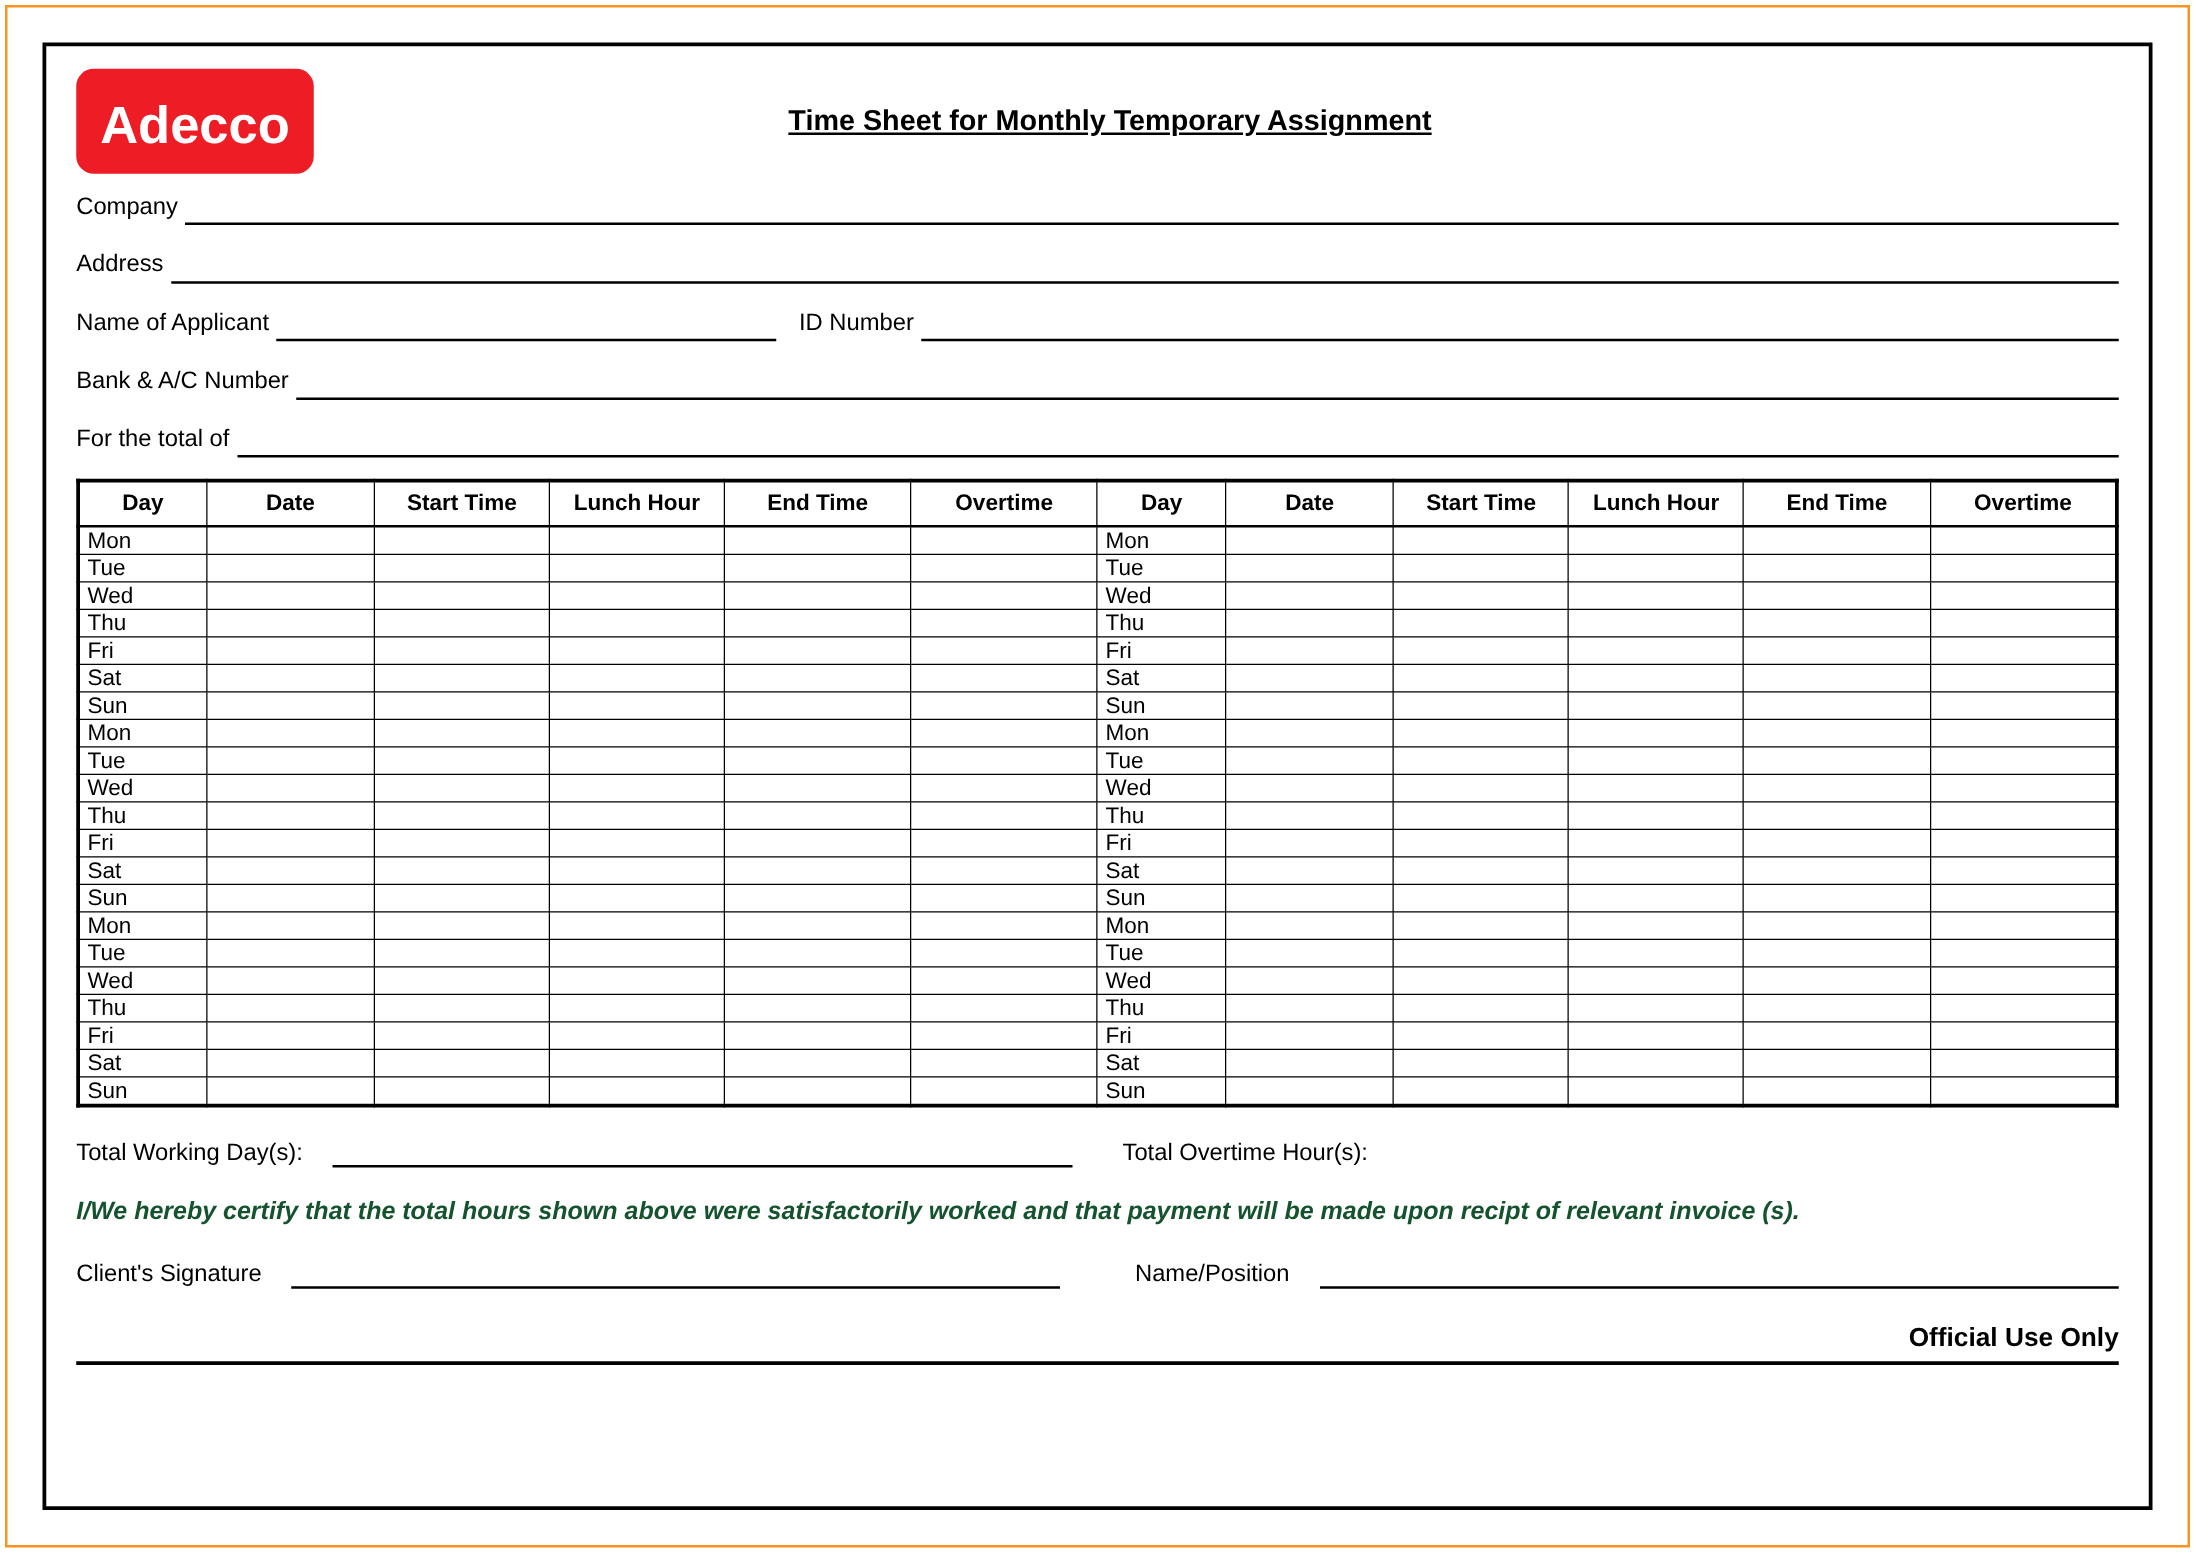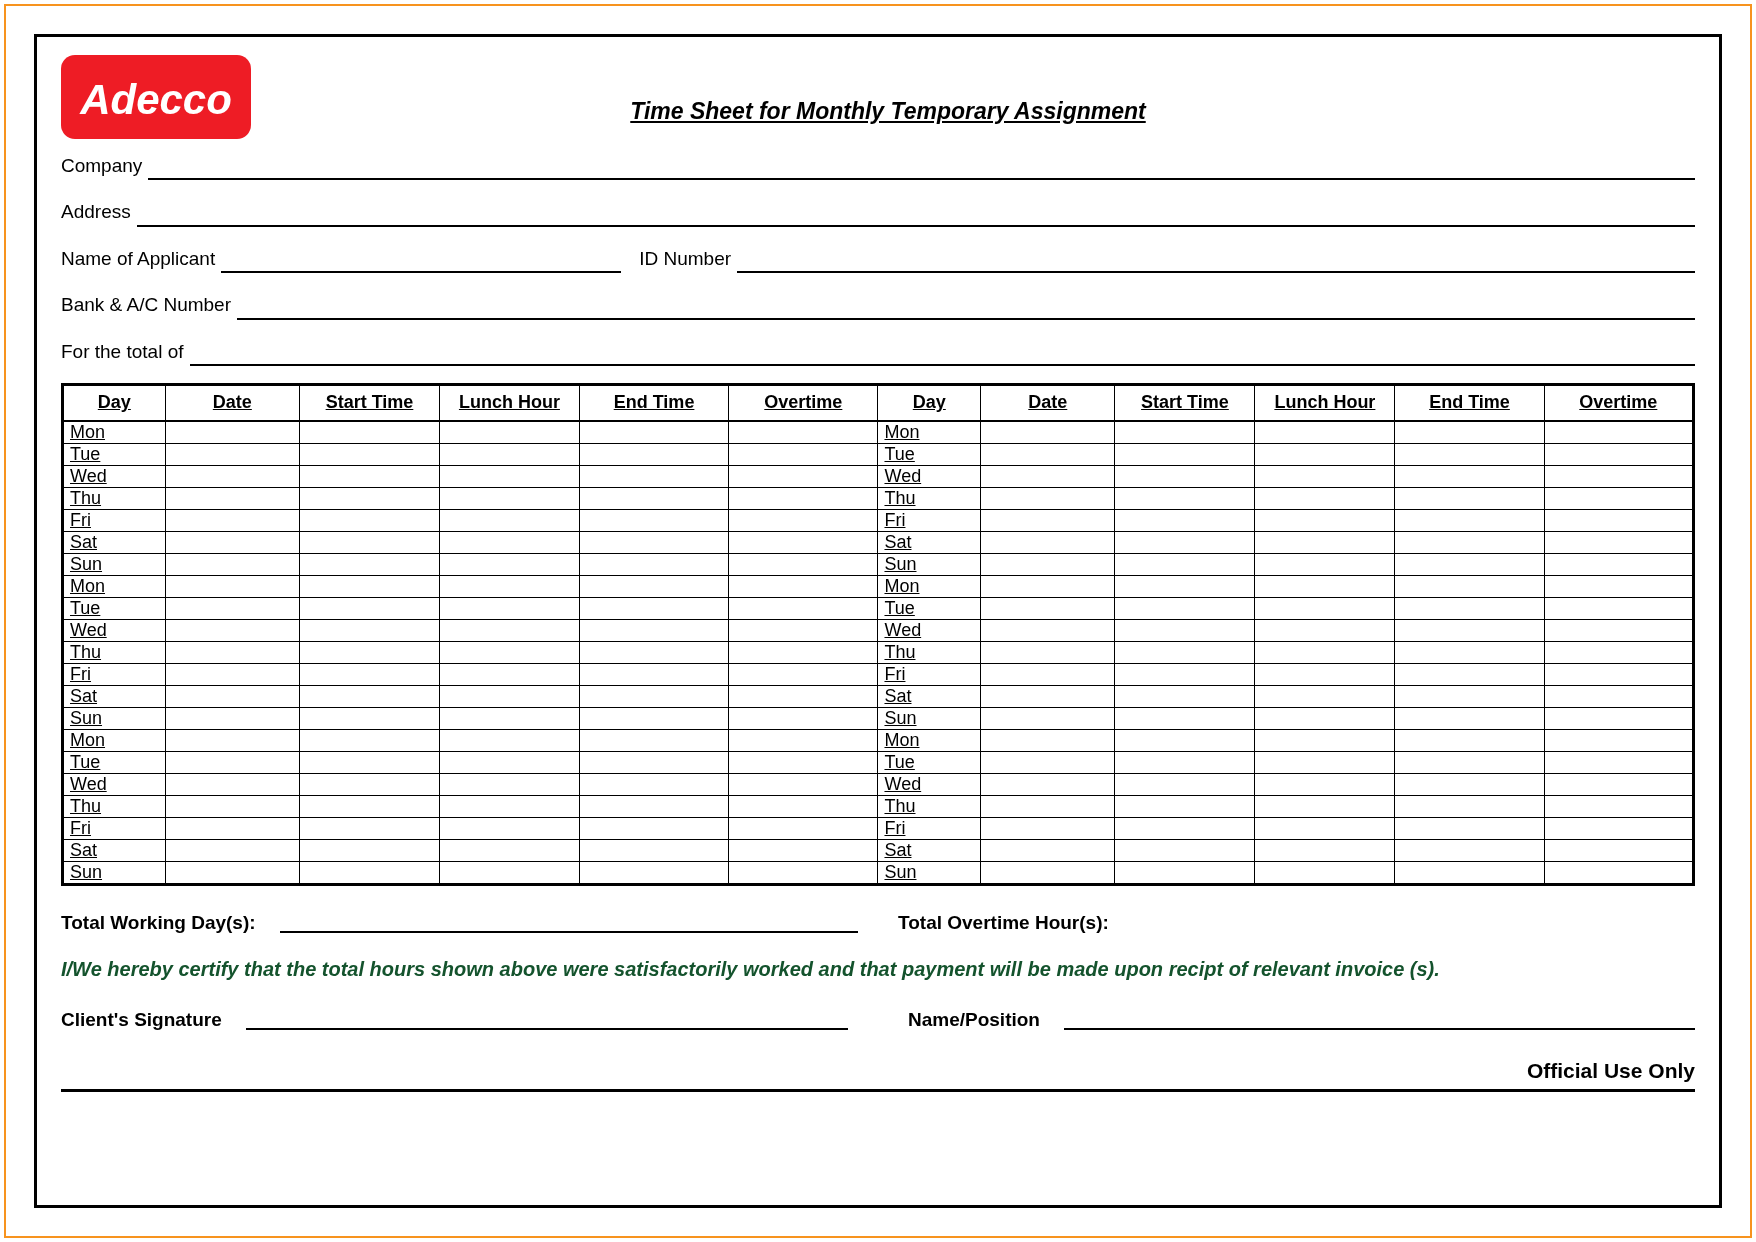--- a/index.html
+++ b/index.html
@@ -23,23 +23,22 @@
     position: absolute;
     top: 28px;
     left: 28px;
     right: 28px;
     bottom: 28px;
     border: 3px solid #000;
     padding: 18px 24px 0 24px;
   }
   .header-row {
     display: flex;
-    align-items: center;
+    align-items: flex-start;
     gap: 20px;
-    font-style: italic;
   }
   .logo {
     background: #ee1c25;
     color: #fff;
     font-family: Arial, sans-serif;
     font-weight: 600;
     font-size: 42px;
     border-radius: 14px;
     padding: 24px 12px 18px 12px;
     line-height: 1;
@@ -73,21 +72,20 @@
     flex: 1;
     border-bottom: 2px solid #000;
     height: 1.1em;
   }
   .info-gap { width: 18px; }
   .timesheet {
     width: 100%;
     border-collapse: collapse;
     margin-top: 16px;
     table-layout: fixed;
-    text-decoration: underline;
   }
   .timesheet th, .timesheet td {
     border: 1px solid #000;
     font-size: 18px;
     padding: 0 6px;
     height: 22px;
     text-align: left;
     vertical-align: middle;
   }
   .timesheet th {
@@ -107,23 +105,22 @@
   .col-end { width: 8%; }
   .col-ot { width: 8%; }
   .totals-row {
     display: flex;
     margin-top: 26px;
     font-size: 19px;
     gap: 40px;
   }
   .totals-cell {
     display: flex;
-    align-items: flex-start;
+    align-items: flex-end;
     flex: 1;
-    font-weight: bold;
   }
   .totals-cell .lbl { white-space: nowrap; padding-right: 24px; }
   .totals-cell .fill {
     flex: 1;
     border-bottom: 2px solid #000;
     height: 1.1em;
     padding-left: 12px;
   }
   .cert {
     margin-top: 22px;

